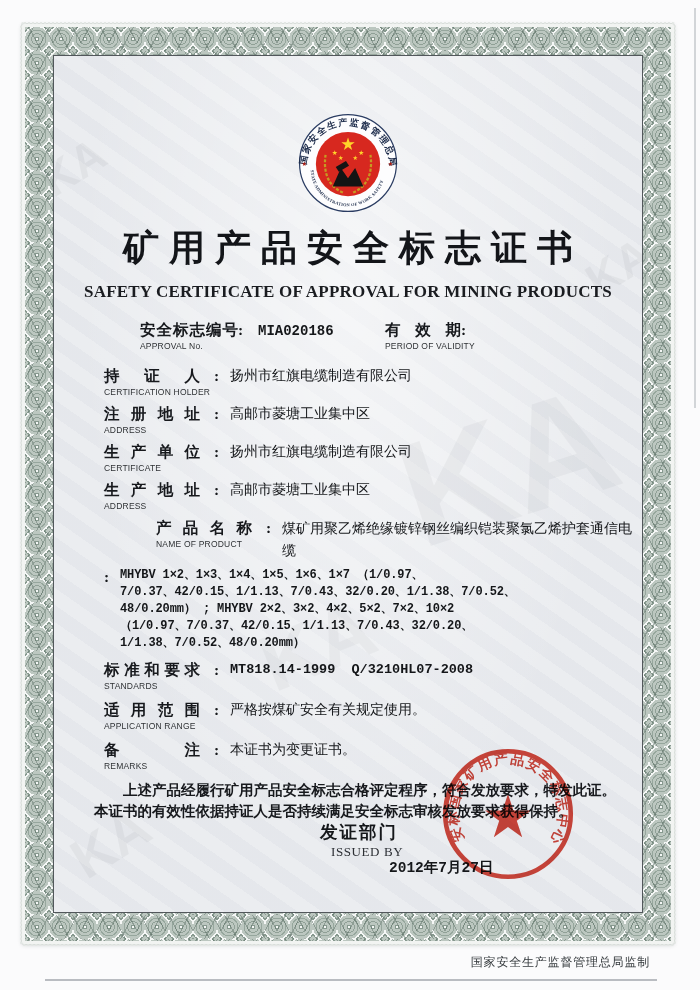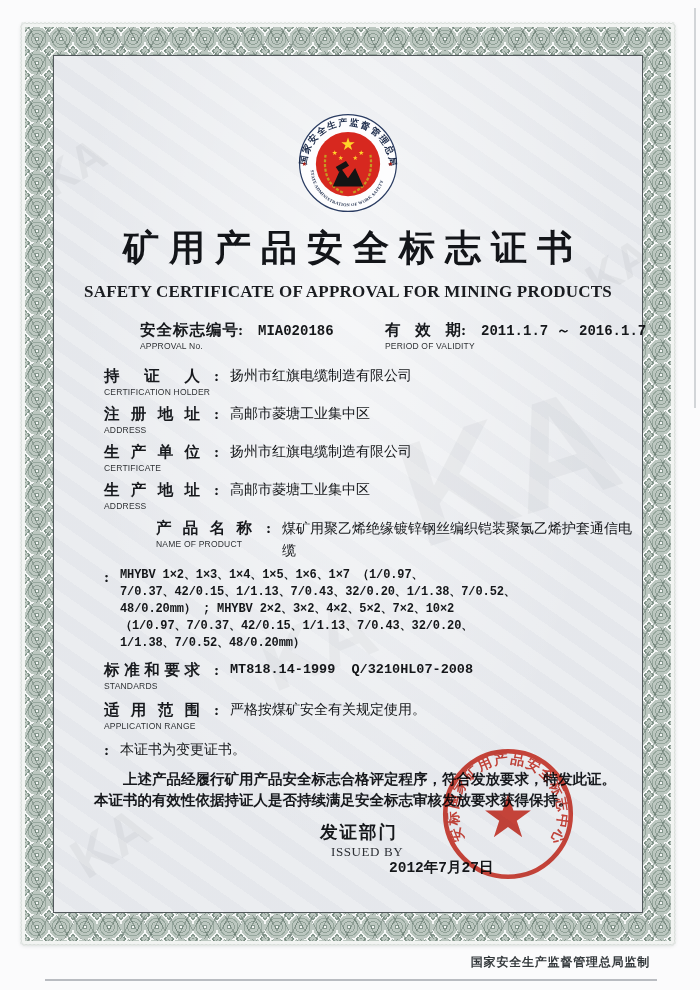--- a/index.html
+++ b/index.html
@@ -97,21 +97,21 @@
   .issued-dept { position:absolute; left:266px; top:764px; font-size:17.5px; font-weight:700; letter-spacing:2px; }
   .issued-en { position:absolute; left:277px; top:788px; font-size:13px; letter-spacing:.6px; color:#2c2f34;
                font-family:"Liberation Serif",serif; }
   .issued-date { position:absolute; left:335px; top:802px; font-size:14.5px; font-weight:600; }
   
   .seal { position:absolute; left:382px; top:686px; width:144px; height:144px;
           mix-blend-mode:multiply; opacity:.92; }
   
   .footer {
     position:absolute; top:954px; right:50px;
-    font-size:12px; font-weight:700; letter-spacing:.8px; color:#33383b;
+    font-size:12px; font-weight:400; letter-spacing:.8px; color:#33383b;
   }
   
   .scanline-bottom { position:absolute; left:45px; top:979px; width:612px; height:2px; background:#b9bcc1; }
   .scanline-right { position:absolute; left:694px; top:8px; width:2px; height:400px; background:#d2d5d8; }
   .ka {
     position:absolute; font-family:"Liberation Sans",sans-serif; font-weight:700;
     color:#3a4047; pointer-events:none; user-select:none;
   }
   .ka1 { left:40px;  top:140px; font-size:46px;  opacity:.05; transform:rotate(-32deg); }
   .ka2 { left:585px; top:240px; font-size:46px;  opacity:.05; transform:rotate(-32deg); }
@@ -164,21 +164,20 @@
               <span class="zh-label w98">安全标志编号</span>
                 <span class="colon">:</span>
               <span class="meta-val mono">MIA020186</span>
             </div>
             <div class="en-sub">APPROVAL No.</div>
           </div>
           <div class="meta-item right">
             <div class="meta-line">
               <span class="zh-label w76">有效期</span>
                 <span class="colon">:</span>
-              <span class="meta-val mono">2011.1.7 ～ 2016.1.7</span>
             </div>
             <div class="en-sub">PERIOD OF VALIDITY</div>
           </div>
         </div>
 
         <div class="row r-holder">
           <div class="lab"><span class="zh-label w96">持证人</span>
             <div class="en-sub">CERTIFICATION HOLDER</div></div>
           <span class="colon">:</span>
           <div class="val">扬州市红旗电缆制造有限公司</div>
@@ -229,20 +228,22 @@
         </div>
 
         <div class="row r-range">
           <div class="lab"><span class="zh-label w96">适用范围</span>
             <div class="en-sub">APPLICATION RANGE</div></div>
           <span class="colon">:</span>
           <div class="val">严格按煤矿安全有关规定使用。</div>
         </div>
 
         <div class="row r-remark">
+          <div class="lab"><span class="zh-label w96">备注</span>
+            <div class="en-sub">REMARKS</div></div>
           <span class="colon">:</span>
           <div class="val">本证书为变更证书。</div>
         </div>
 
         <div class="declaration">上述产品经履行矿用产品安全标志合格评定程序，符合发放要求，特发此证。本证书的有效性依据持证人是否持续满足安全标志审核发放要求获得保持。</div>
       </div>
 
       <div class="issued-dept">发证部门</div>
       <div class="issued-en">ISSUED BY</div>
       <div class="issued-date mono">2012年7月27日</div>

